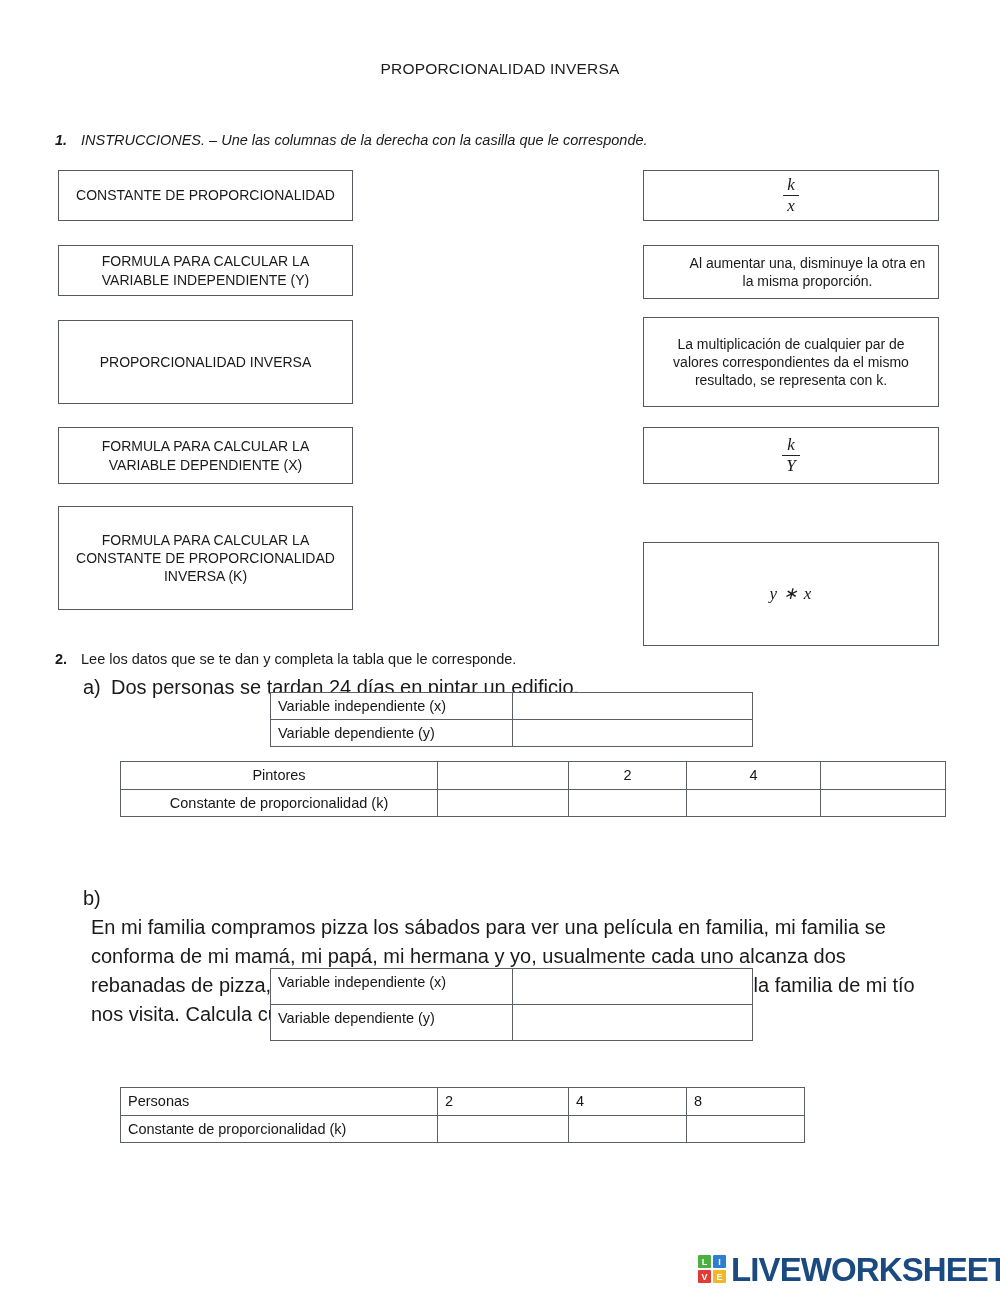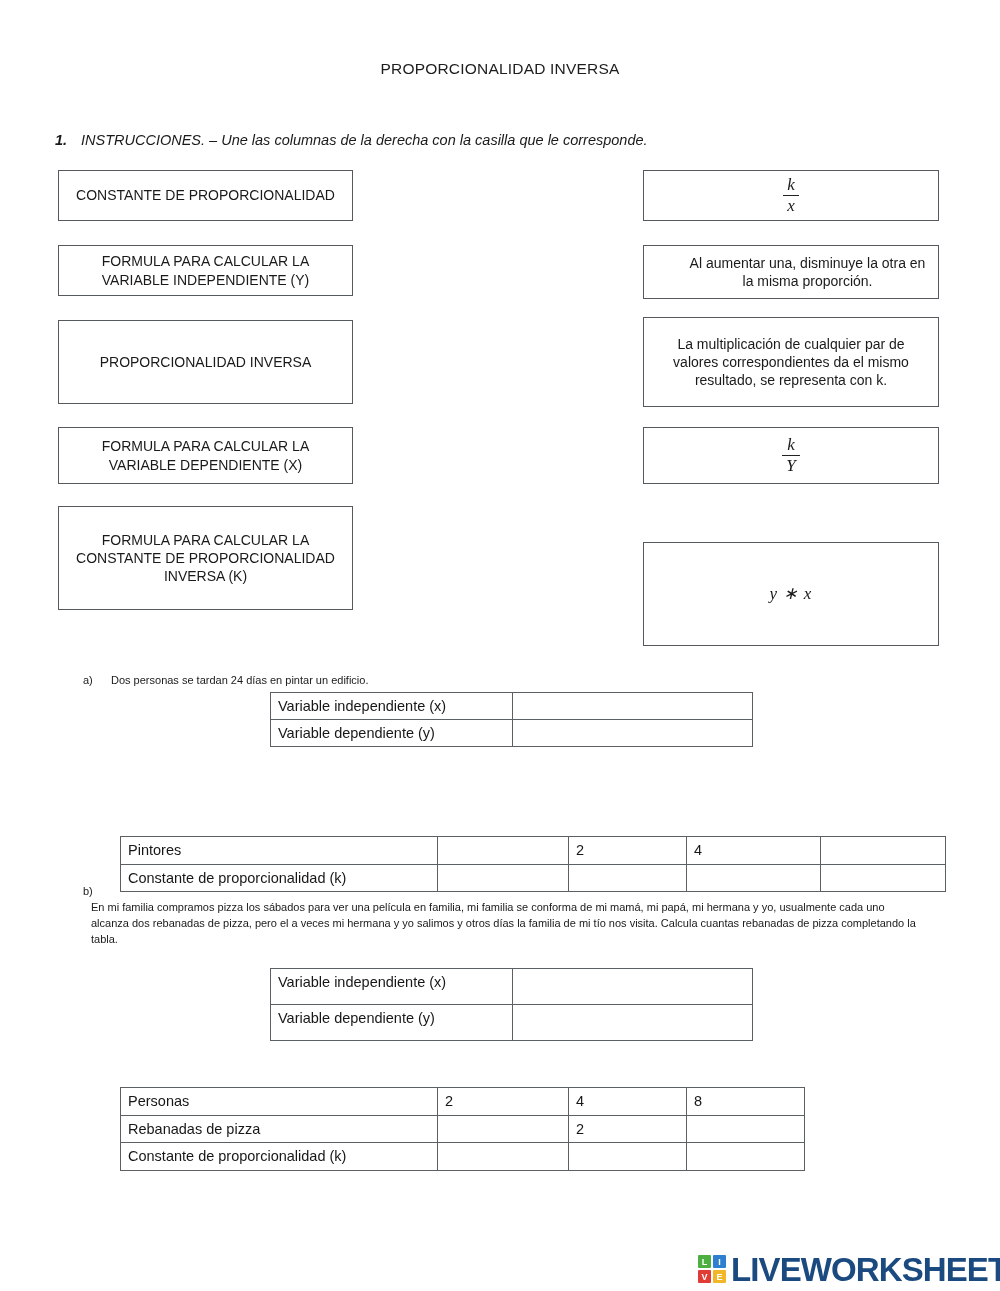--- a/index.html
+++ b/index.html
@@ -56,21 +56,21 @@
   .num {
     display: inline-block;
     font-weight: bold;
     width: 26px;
     vertical-align: top;
   }
   .instr-text { display: inline-block; }
 
   .sub-item {
     position: absolute;
-    font-size: 11px;
+    font-size: 20px;
     line-height: 1.45;
   }
   .sub-letter {
     display: inline-block;
     width: 28px;
     vertical-align: top;
   }
   .sub-body {
     display: inline-block;
     vertical-align: top;
@@ -148,21 +148,21 @@
   .vartable td.blank { width: 240px; }
   .vartable-a { top: 692px; }
   .vartable-a td { height: 26px; }
   .vartable-b { top: 968px; }
   .vartable-b td { height: 36px; }
 
   
   .datatable { left: 120px; }
   .datatable td { height: 20px; line-height: 1.15; }
 
-  .table-pintores { top: 836px; }
+  .table-pintores { top: 761px; text-align: center; }
   .table-pintores td.c0 { width: 317px; }
   .table-pintores td.c1 { width: 131px; }
   .table-pintores td.c2 { width: 118px; }
   .table-pintores td.c3 { width: 134px; }
   .table-pintores td.c4 { width: 125px; }
 
   .table-personas { top: 1087px; }
   .table-personas td.c0 { width: 317px; }
   .table-personas td.c1 { width: 131px; }
   .table-personas td.c2 { width: 118px; }
@@ -246,20 +246,23 @@
   <div class="mbox right R4">
     <span class="frac">
       <span class="num-part">k</span>
       <span class="den-part">Y</span>
     </span>
   </div>
   <div class="mbox right R5">
     <span class="mathline">y ∗ x</span>
   </div>
 
+  <div class="instr instr-2">
+    <span class="num">2.</span><span class="instr-text">Lee los datos que se te dan y completa la tabla que le corresponde.</span>
+  </div>
 
   <div class="sub-item item-a">
     <span class="sub-letter">a)</span><span class="sub-body">Dos personas se tardan 24 días en pintar un edificio.</span>
   </div>
 
   <table class="vartable vartable-a">
     <tbody>
         <tr>
       <td class="lbl">Variable independiente (x)</td>
       <td class="blank"></td>
@@ -309,26 +312,20 @@
 
   <table class="datatable table-personas">
     <tbody>
         <tr>
       <td class="c0">Personas</td>
       <td class="c1">2</td>
       <td class="c2">4</td>
       <td class="c3">8</td>
     </tr>
     <tr>
-      <td class="c0">Rebanadas de pizza</td>
-      <td class="c1"></td>
-      <td class="c2">2</td>
-      <td class="c3"></td>
-    </tr>
-    <tr>
       <td class="c0">Constante de proporcionalidad (k)</td>
       <td class="c1"></td>
       <td class="c2"></td>
       <td class="c3"></td>
     </tr>
   </tbody>
     </table>
 
   <div class="logo">
     <div class="logo-tiles">

